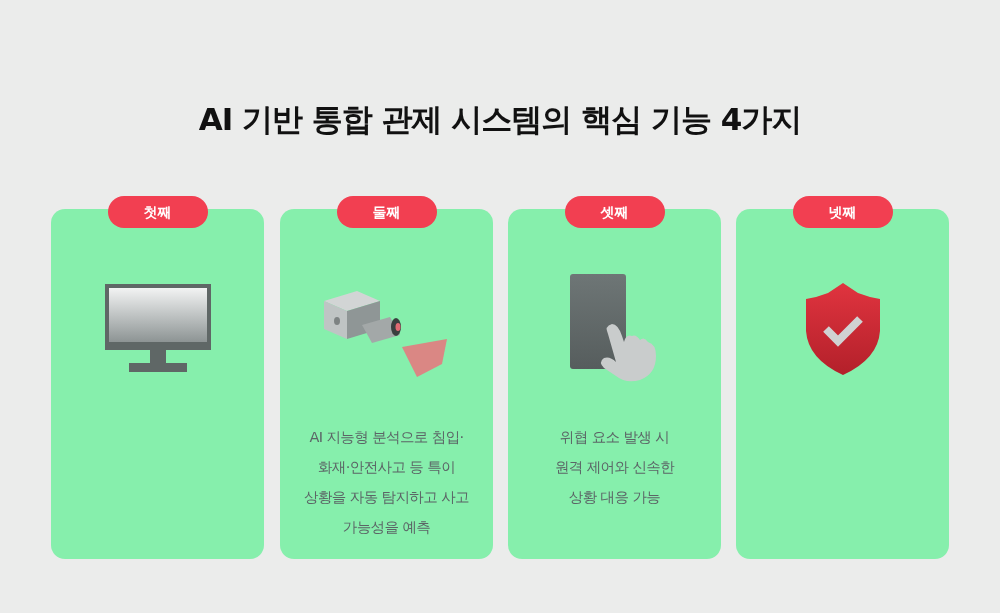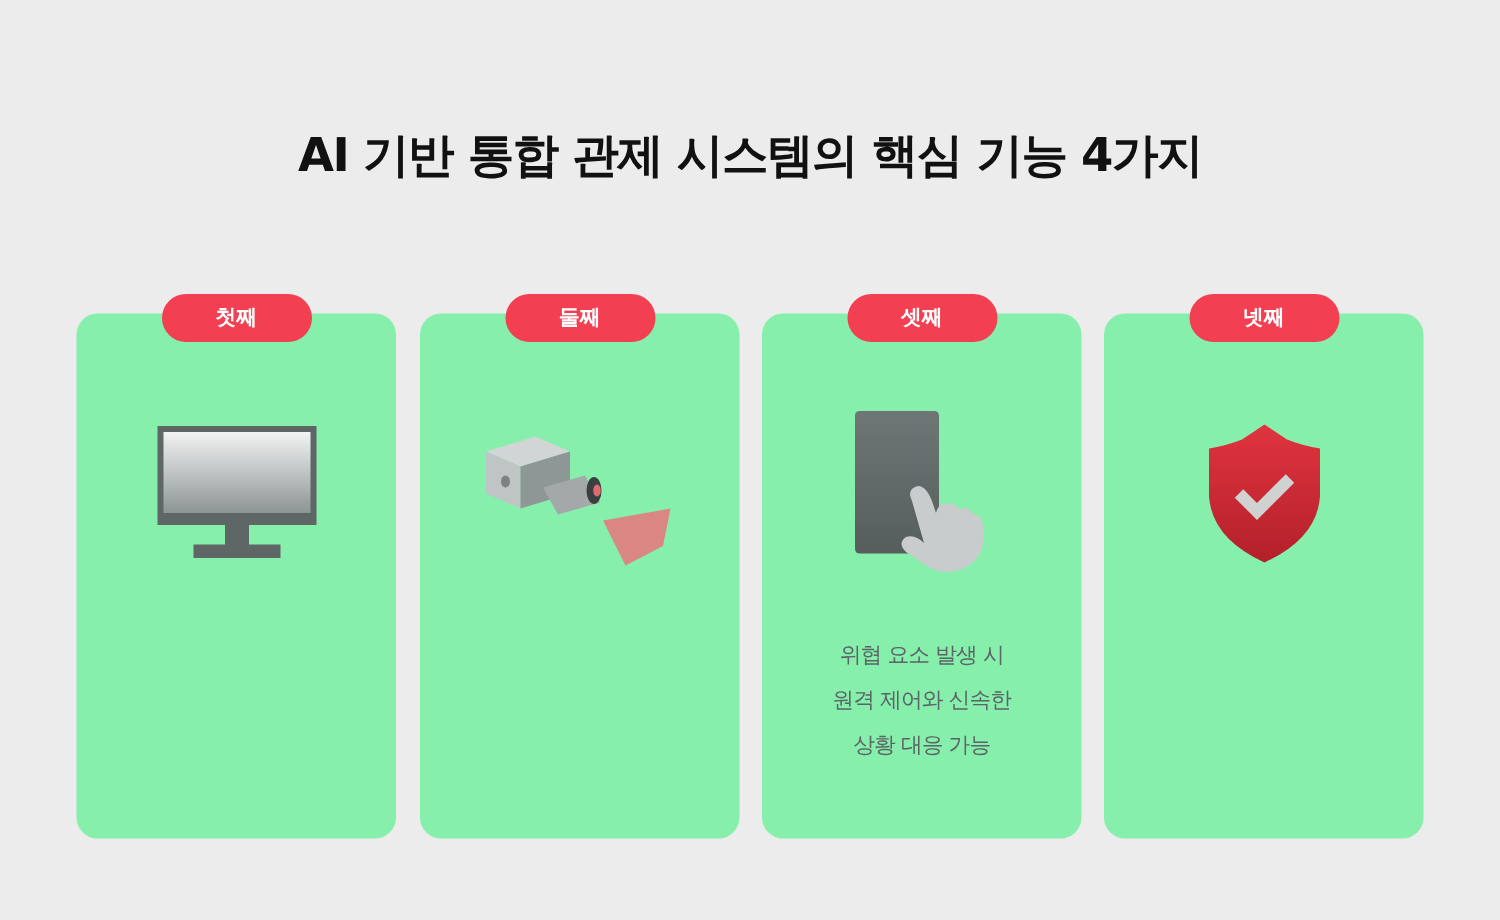--- a/index.html
+++ b/index.html
@@ -1,21 +1,21 @@
 <!DOCTYPE html>
 <html><head>
 <meta charset="utf-8">
 <style>
   html, body { margin:0; padding:0; }
   body {
     width:1000px; height:613px; background:#ebeceb; overflow:hidden;
     font-family:"DejaVu Sans","Liberation Sans",sans-serif; position:relative;
   }
   .title {
-    position:absolute; top:83px; left:0; width:1000px; text-align:center;
+    position:absolute; top:99px; left:0; width:1000px; text-align:center;
     font-size:31px; font-weight:bold; color:#111; letter-spacing:-1px;
   }
   .card {
     position:absolute; top:209px; width:213px; height:350px;
     background:#86efac; border-radius:14px;
   }
   .badge {
     position:absolute; top:-13px; left:50%; transform:translateX(-50%);
     width:100px; height:32px; border-radius:16px; background:#f23f51;
     color:#fff; font-size:14px; font-weight:bold; text-align:center; line-height:32px;
@@ -60,20 +60,24 @@
       <polygon points="80,68 125,60 120,85 95,98" fill="#e9747c" opacity="0.85"></polygon>
       <polygon points="2,22 35,12 58,22 25,32" fill="#d2d5d5"></polygon>
       <polygon points="2,22 25,32 25,60 2,50" fill="#bfc4c4"></polygon>
       <polygon points="25,32 58,22 58,50 25,60" fill="#8f9696"></polygon>
       <ellipse cx="15" cy="42" rx="3" ry="4" fill="#7d8383"></ellipse>
       <polygon points="40,46 68,38 78,56 50,64" fill="#a3a8a8"></polygon>
       <ellipse cx="74" cy="48" rx="5" ry="9" fill="#3a3f3f"></ellipse>
       <ellipse cx="76" cy="48" rx="2.5" ry="4" fill="#e06a72"></ellipse>
     </svg>
   </div>
+  <div class="desc">AI 지능형 분석으로 침입·
+화재·안전사고 등 특이
+상황을 자동 탐지하고 사고
+가능성을 예측</div>
 </div>
 
 <div class="card" style="left:508px;">
   <div class="badge">셋째</div>
   <div class="icon-wrap">
     <svg width="110" height="115" viewBox="0 0 110 115">
       <defs>
         <linearGradient id="tab" x1="0" y1="0" x2="0" y2="1">
           <stop offset="0" stop-color="#6e7676"></stop>
           <stop offset="1" stop-color="#565d5d"></stop>

